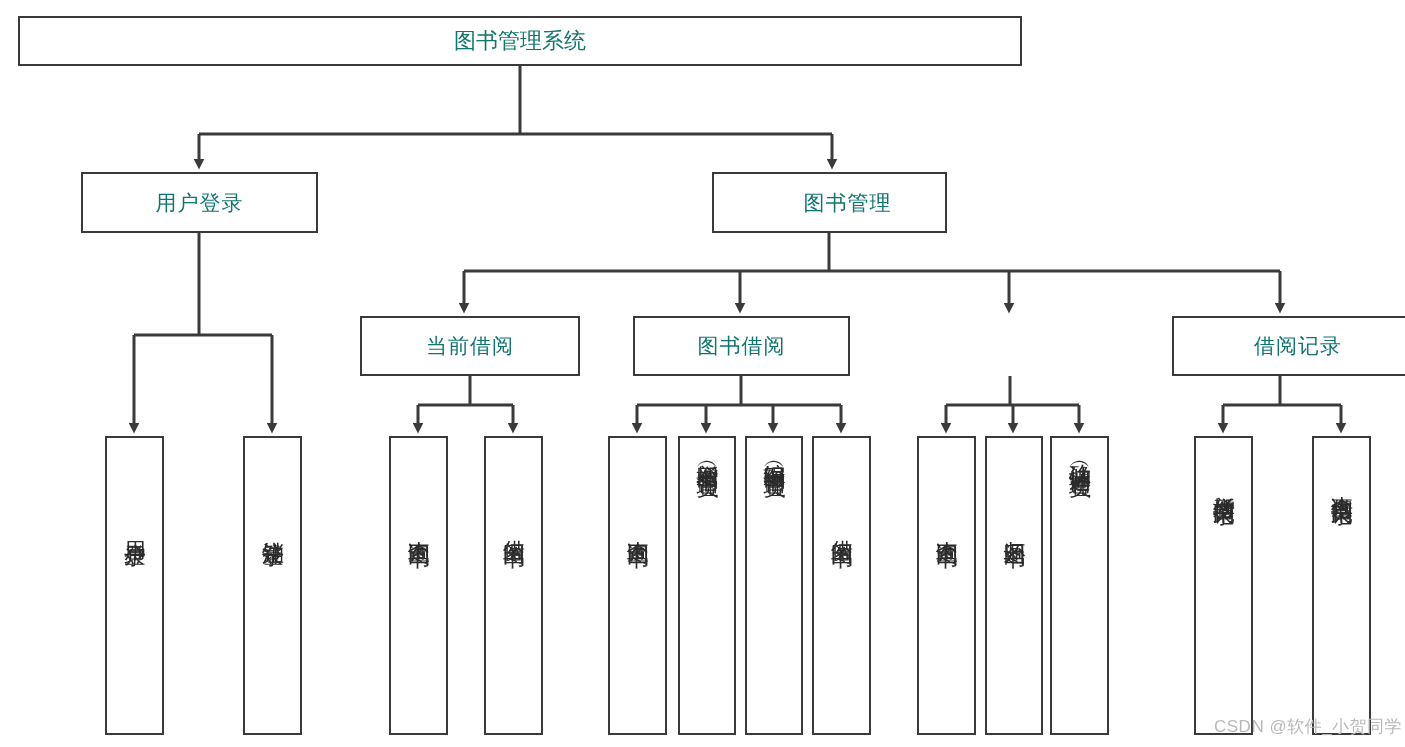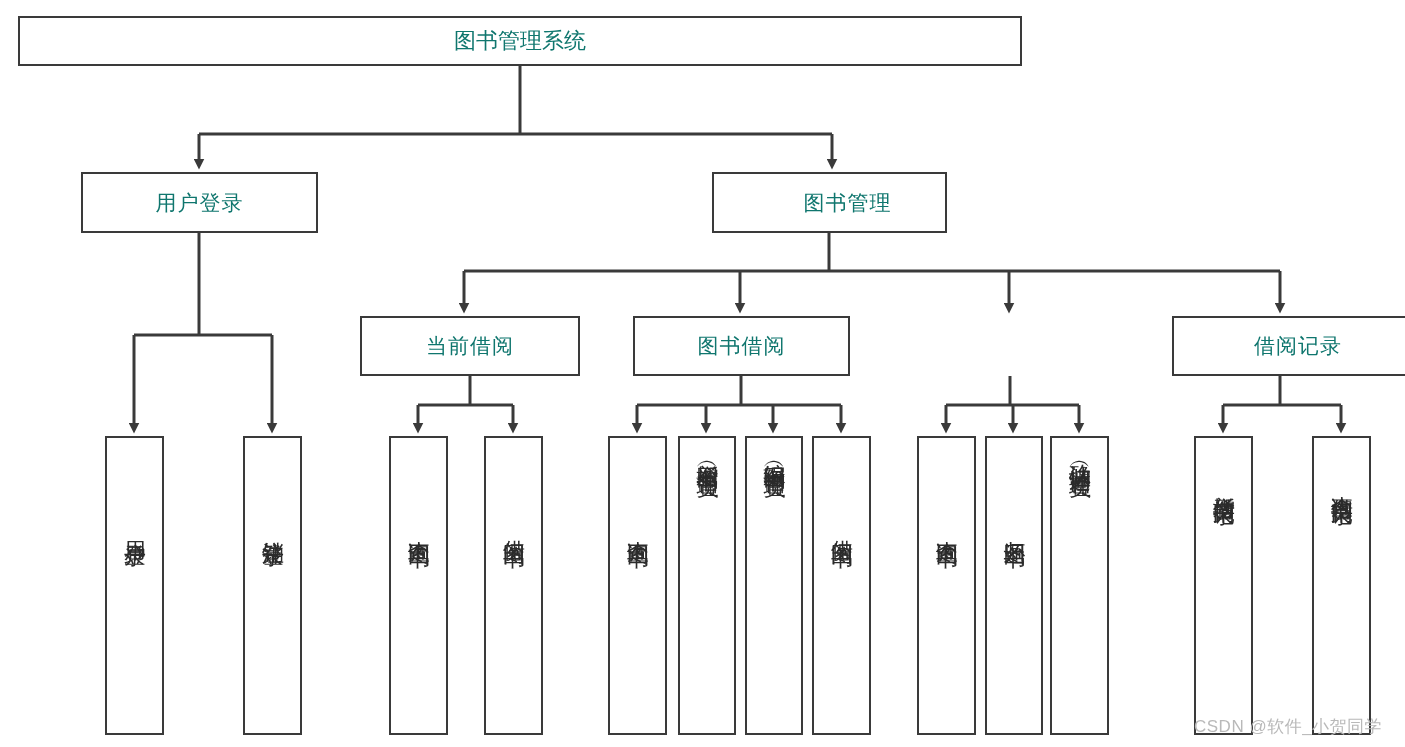--- a/index.html
+++ b/index.html
@@ -62,20 +62,21 @@
   .leaf.upper .vtext{margin-top:40px;}
   #watermark{
     position:absolute;
     left:1194px;
     top:715px;
     font-size:17px;
     color:#b9b9b9;
     letter-spacing:0.5px;
     white-space:nowrap;
     z-index:3;
+    padding-left:20px;
   }
 </style>
 </head>
 <body>
 
 <div id="canvas">
 
   <svg id="edges" viewBox="0 0 1405 747">
     <defs>
       <marker id="arrow" markerWidth="11" markerHeight="11" refX="1.5" refY="5.5" orient="auto" markerUnits="userSpaceOnUse">

